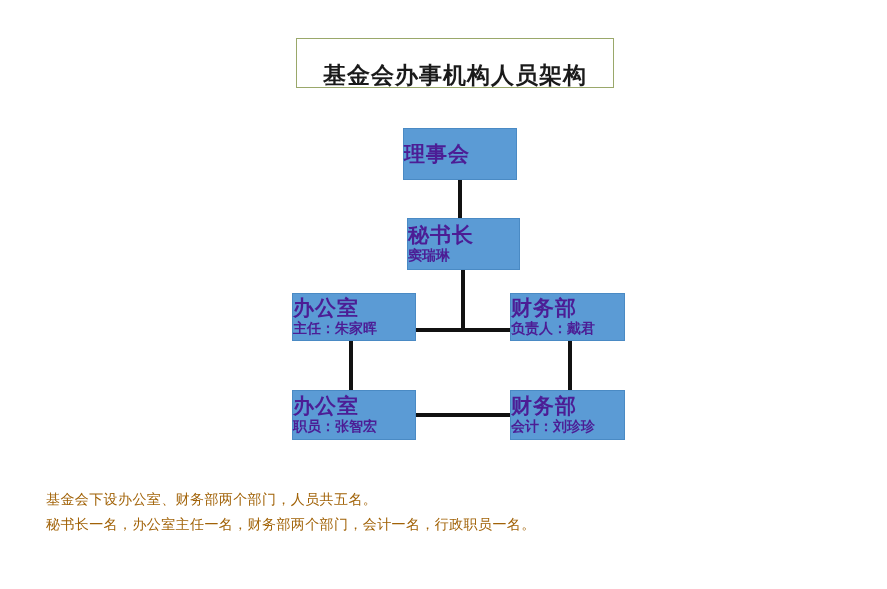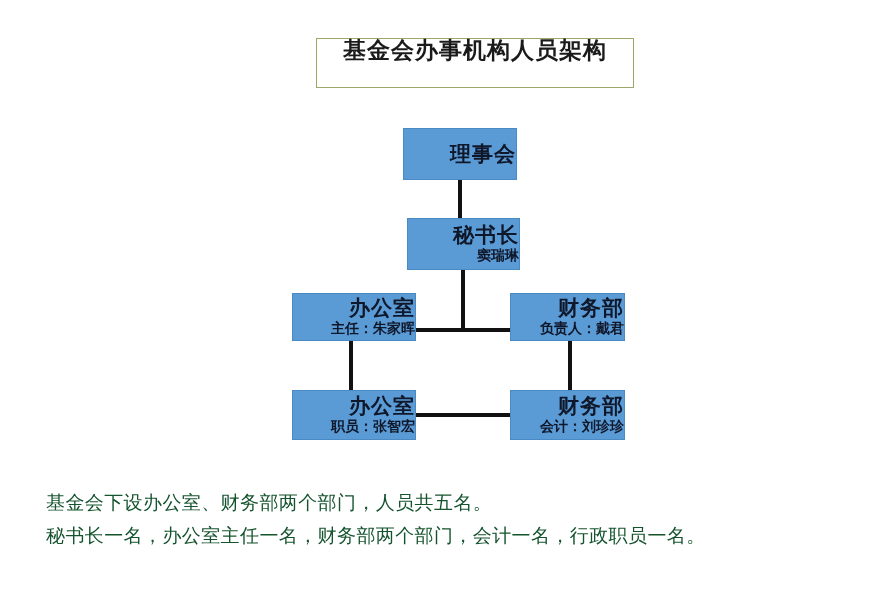--- a/index.html
+++ b/index.html
@@ -15,50 +15,50 @@
   }
   #canvas {
     position: relative;
     width: 887px;
     height: 589px;
   }
 
   
   .title-box {
     position: absolute;
-    left: 316px;
+    left: 296px;
     top: 38px;
     width: 318px;
     height: 50px;
     border: 1px solid #9aa86a;
     background: #ffffff;
     box-sizing: border-box;
     display: flex;
-    align-items: flex-start;
+    align-items: flex-end;
     justify-content: center;
   }
   .title-text {
     font-size: 23px;
     font-weight: bold;
     color: #1a1a1a;
     letter-spacing: 1px;
     line-height: 1;
   }
 
   
   .node {
     position: absolute;
     background: #5b9bd5;
     border: 1px solid #4a8ac4;
     box-sizing: border-box;
     display: flex;
     flex-direction: column;
-    align-items: flex-end;
+    align-items: flex-start;
     justify-content: center;
-    color: #0f172a;
+    color: #4c1d95;
     z-index: 3;
   }
   .node .primary {
     font-size: 21px;
     font-weight: bold;
     line-height: 1.05;
     letter-spacing: 1px;
     white-space: nowrap;
   }
   .node .secondary {
@@ -100,22 +100,22 @@
 
   
   .footer {
     position: absolute;
     left: 46px;
     top: 489px;
     width: 800px;
   }
   .footer p {
     margin: 0 0 5px 0;
-    font-size: 19px;
-    color: #14532d;
+    font-size: 14px;
+    color: #a16207;
     line-height: 1.45;
     letter-spacing: 0.4px;
     white-space: nowrap;
   }
 </style>
 </head>
 <body>
 
 <div id="canvas">
 

